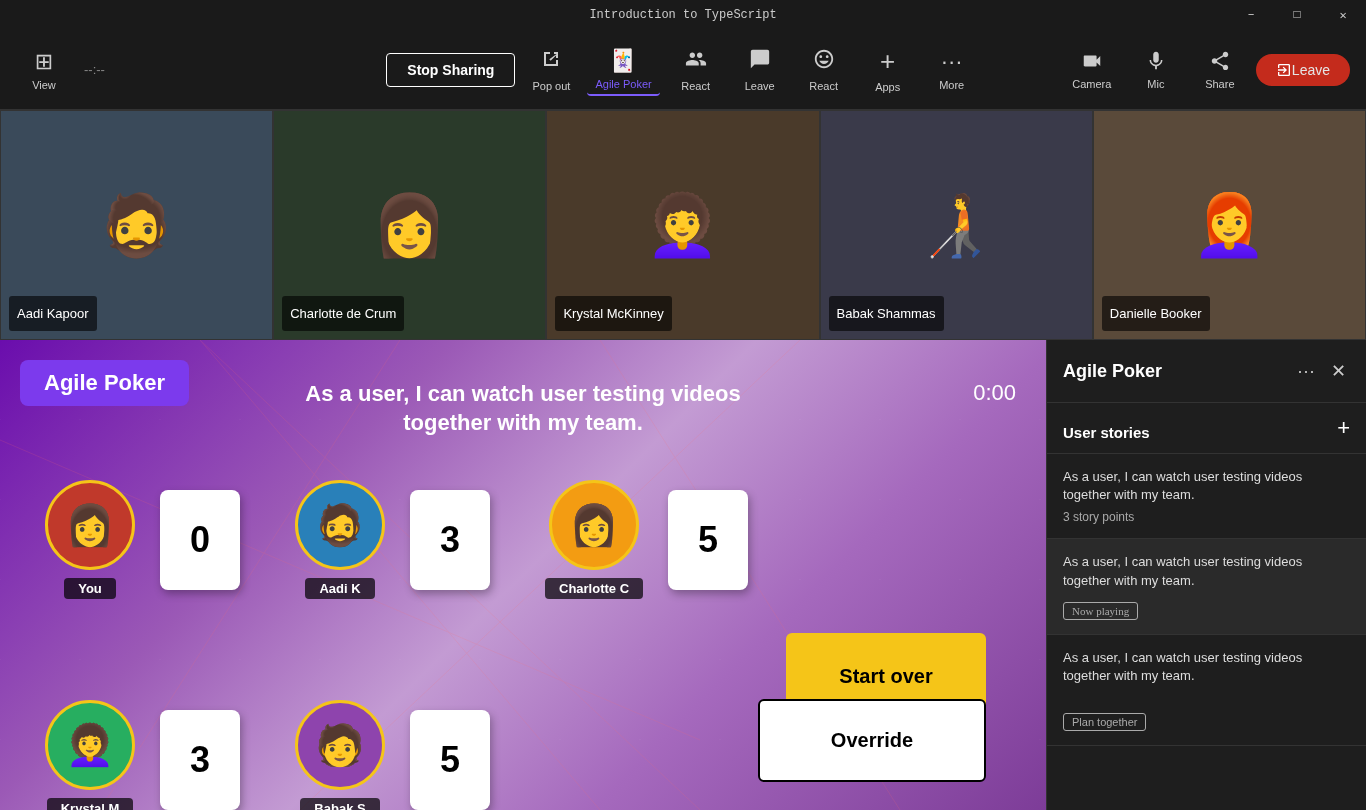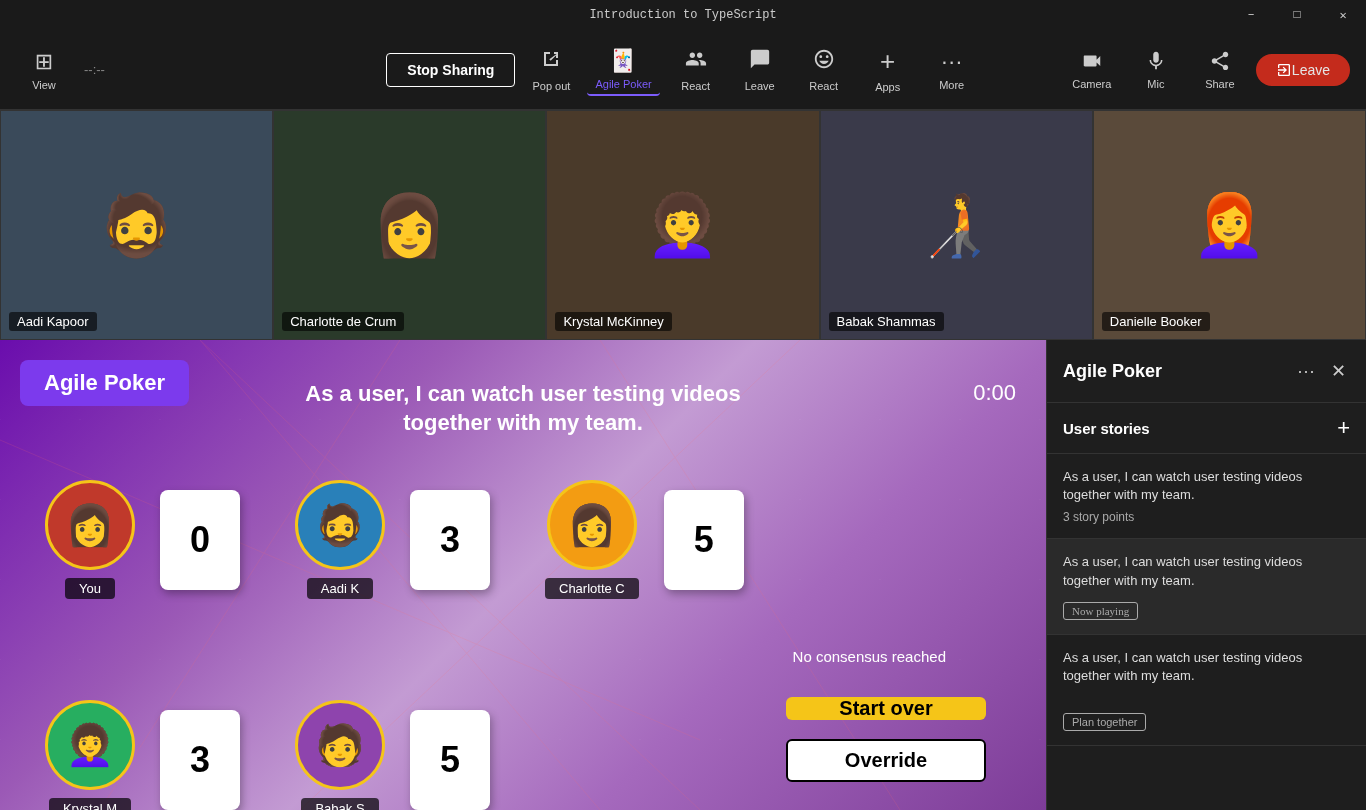--- a/index.html
+++ b/index.html
@@ -110,21 +110,21 @@
       flex: 1;
       position: relative;
       overflow: hidden;
       border: 1px solid #333;
     }
     .video-tile .name-tag {
       position: absolute;
       bottom: 8px;
       left: 8px;
       background: rgba(0,0,0,0.6);
-      padding: 2px 8px;
+      padding: 10px 8px;
       border-radius: 3px;
       font-size: 13px;
     }
 
     
     .fake-face {
       width: 100%;
       height: 100%;
       display: flex;
       align-items: center;
@@ -209,21 +209,21 @@
       justify-content: center;
       font-size: 40px;
       background: #555;
     }
     .participant-name {
       background: rgba(0,0,0,0.7);
       color: #fff;
       padding: 3px 14px;
       border-radius: 4px;
       font-size: 13px;
-      font-weight: 400;
+      font-weight: 700;
       text-align: center;
     }
     .poker-card {
       background: #fff;
       color: #000;
       border-radius: 8px;
       width: 80px;
       height: 100px;
       display: flex;
       align-items: center;
@@ -243,37 +243,37 @@
 
     .start-over-btn {
       position: absolute;
       bottom: 90px;
       right: 60px;
       background: #f5c518;
       color: #000;
       border: none;
       border-radius: 6px;
       width: 200px;
-      padding: 0;
+      padding: 32px;
       font-size: 20px;
       font-weight: 700;
       cursor: pointer;
       text-align: center;
     }
 
     .override-btn {
       position: absolute;
       bottom: 28px;
       right: 60px;
       background: #fff;
       color: #000;
       border: 2px solid #000;
       border-radius: 6px;
-      width: 200px;
-      padding: 8px;
+      width: 228px;
+      padding: 28px;
       font-size: 20px;
       font-weight: 700;
       cursor: pointer;
       text-align: center;
       margin-top: 18px;
     }
 
     
     .right-panel {
       width: 320px;
@@ -304,21 +304,21 @@
       color: #ccc;
       cursor: pointer;
       font-size: 18px;
       padding: 4px;
     }
 
     .user-stories-section {
       padding: 12px 16px;
       border-bottom: 1px solid #333;
       display: flex;
-      align-items: center;
+      align-items: flex-end;
       justify-content: space-between;
     }
     .user-stories-label {
       font-size: 15px;
       font-weight: 600;
     }
     .add-story-btn {
       background: none;
       border: none;
       color: #fff;

